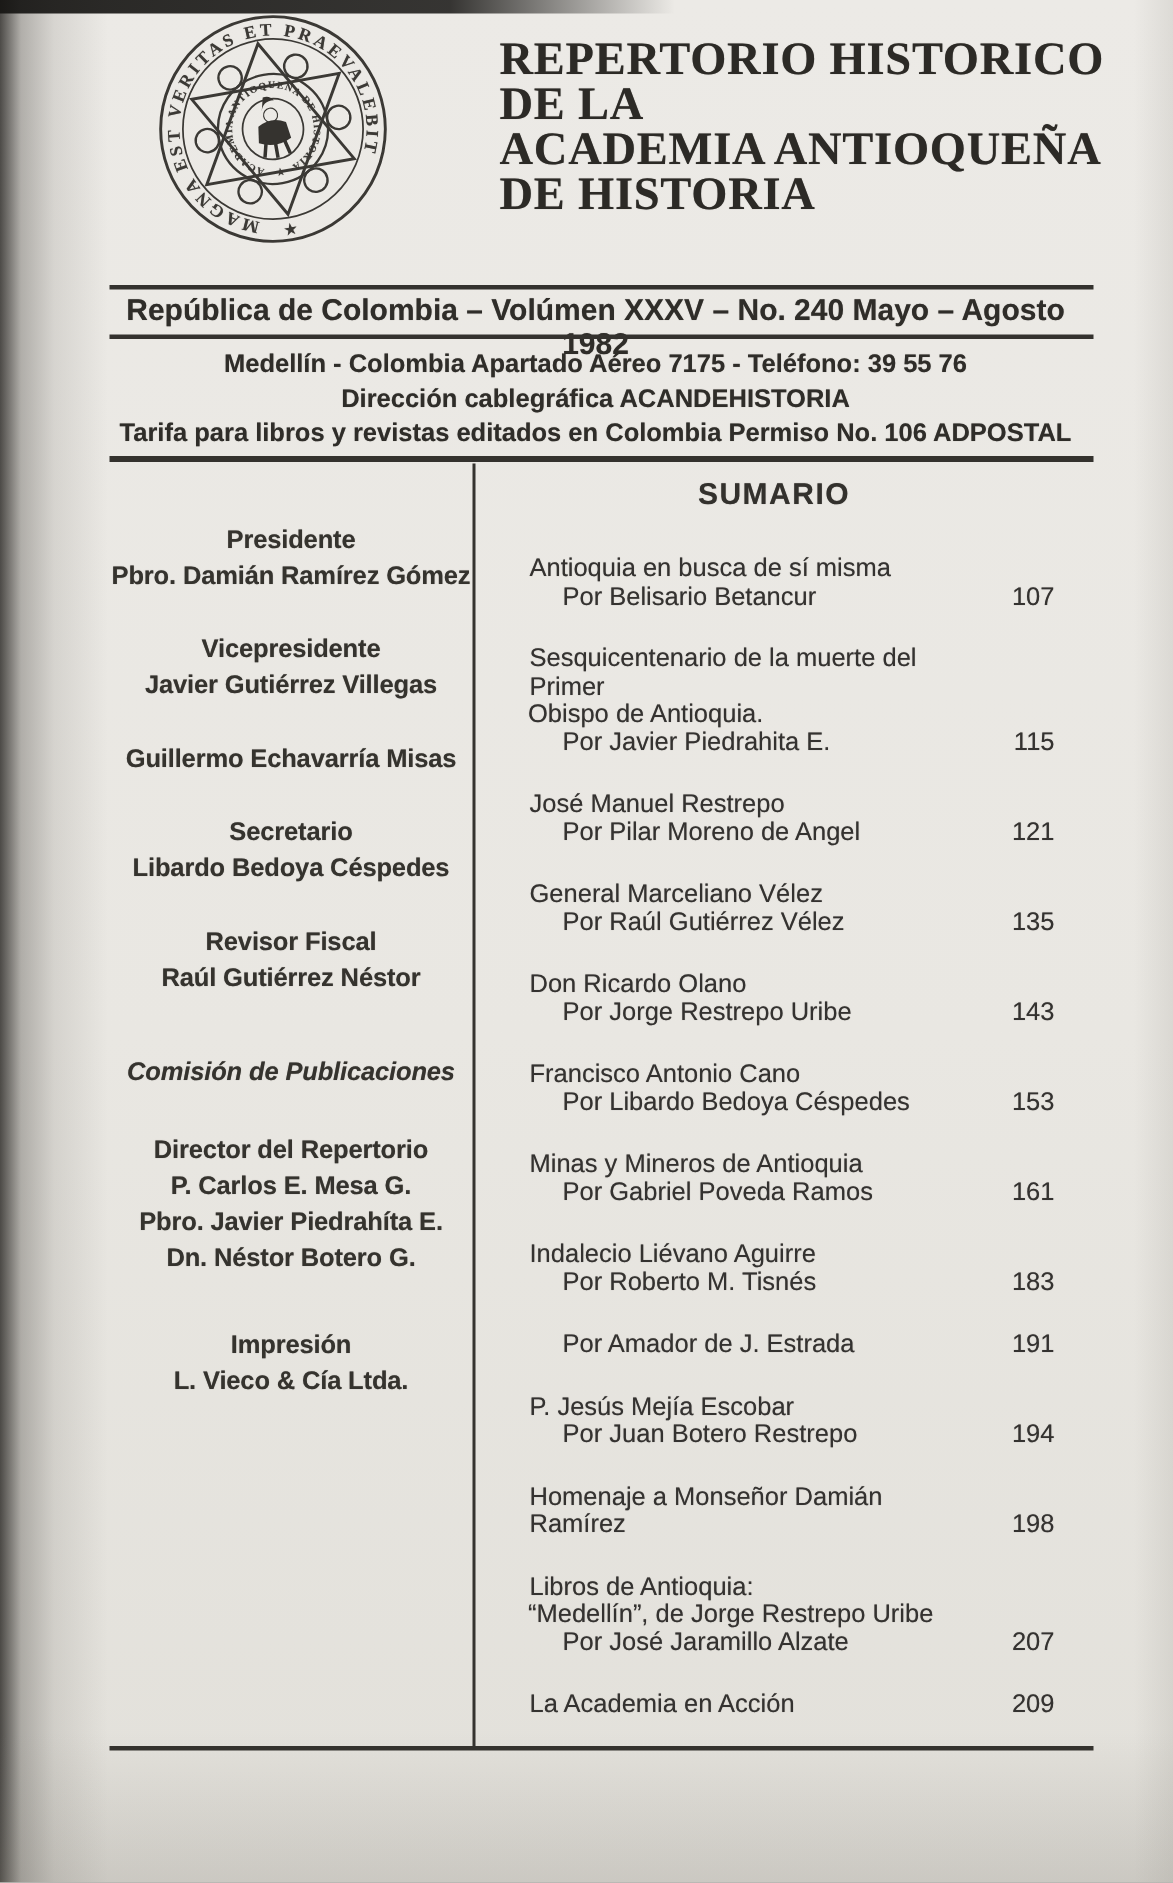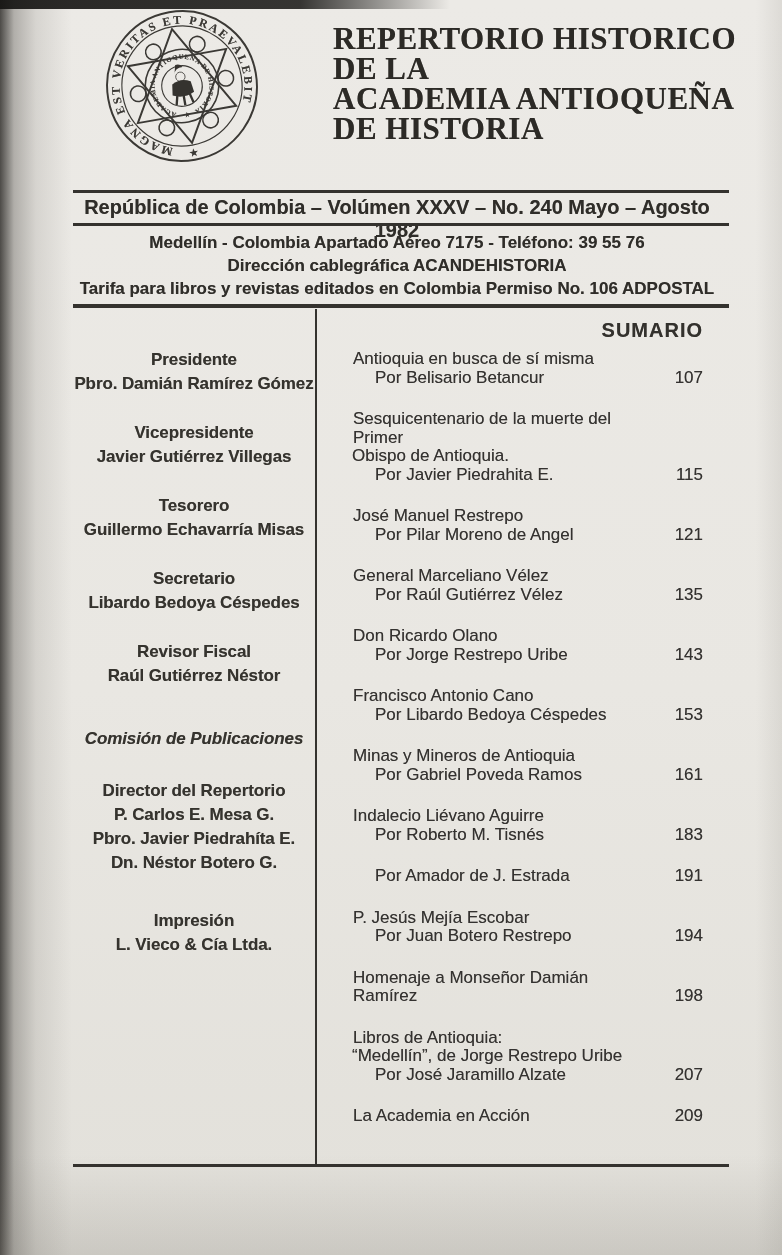--- a/index.html
+++ b/index.html
@@ -50,22 +50,22 @@
   .divider{width:2px;background:#35332f;}
   .right-col{flex:1;padding:10px 0 0 12px;box-sizing:border-box;}
 
   .officer-group{margin-bottom:25px;}
   .officer-group:nth-child(6){margin-top:39px;font-style:italic;}
   .officer-group:nth-child(7){margin-top:28px;}
   .officer-group:nth-child(8){margin-top:34px;}
   .officer-role,.officer-name{font-weight:bold;font-size:17px;line-height:24px;
     letter-spacing:-.1px;color:#35332e;}
 
-  .sumario-heading{text-align:right;font-weight:bold;font-size:20px;
-    letter-spacing:1px;color:#33312d;margin:0 26px 8px 0;}
+  .sumario-heading{text-align:center;font-weight:bold;font-size:20px;
+    letter-spacing:1px;color:#33312d;margin:0 26px 28px 0;}
   .entry{position:relative;margin-bottom:23px;padding-right:80px;}
   .entry-line{font-size:17px;line-height:18.5px;color:#343230;}
   .ind0{padding-left:0;margin-left:24px;}
   .ind1{padding-left:23px;}
   .ind2{padding-left:46px;}
   .page-num{position:absolute;right:26px;bottom:0;font-size:17px;line-height:18.5px;color:#343230;}
 
   
   .seal circle, .seal polygon{stroke:#3b3935;fill:none;}
   .seal .motto{font-family:"Liberation Serif", serif;font-weight:bold;
@@ -135,21 +135,20 @@
     <div class="left-col">
         <div class="officer-group">
           <div class="officer-role">Presidente</div>
           <div class="officer-name">Pbro. Damián Ramírez Gómez</div>
         </div>
         <div class="officer-group">
           <div class="officer-role">Vicepresidente</div>
           <div class="officer-name">Javier Gutiérrez Villegas</div>
         </div>
         <div class="officer-group">
-          <div class="officer-role">Tesorero</div>
           <div class="officer-name">Guillermo Echavarría Misas</div>
         </div>
         <div class="officer-group">
           <div class="officer-role">Secretario</div>
           <div class="officer-name">Libardo Bedoya Céspedes</div>
         </div>
         <div class="officer-group">
           <div class="officer-role">Revisor Fiscal</div>
           <div class="officer-name">Raúl Gutiérrez Néstor</div>
         </div>

